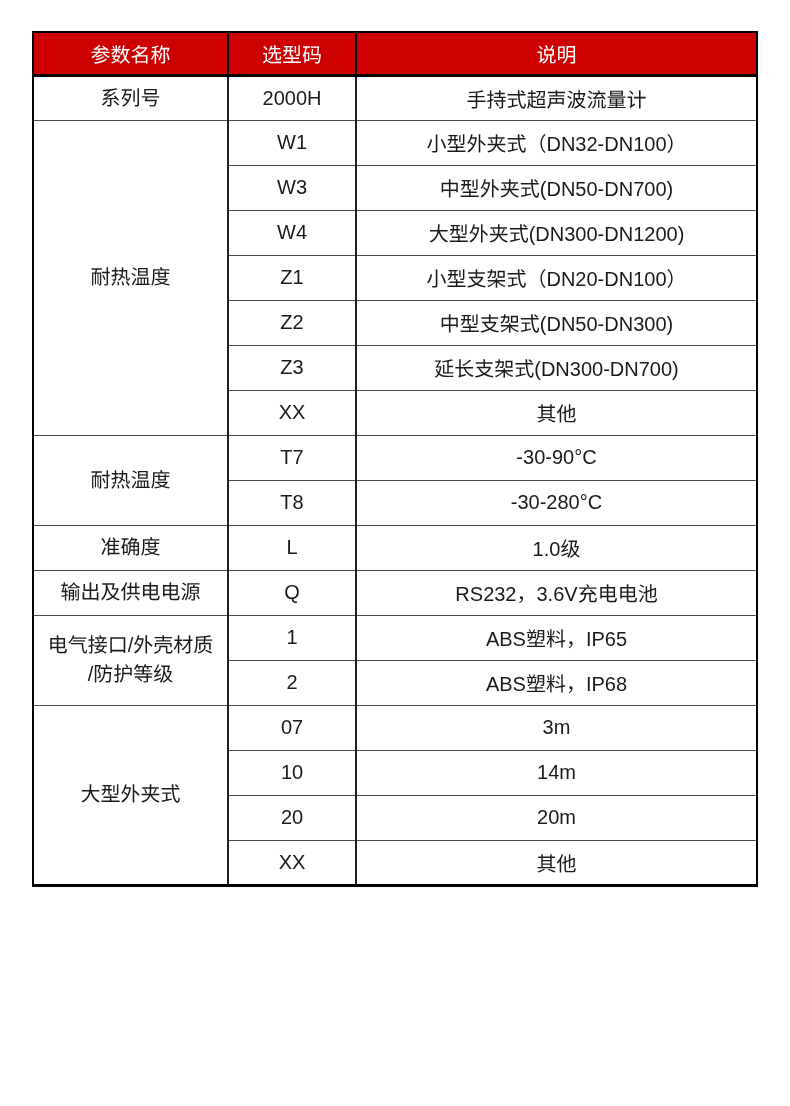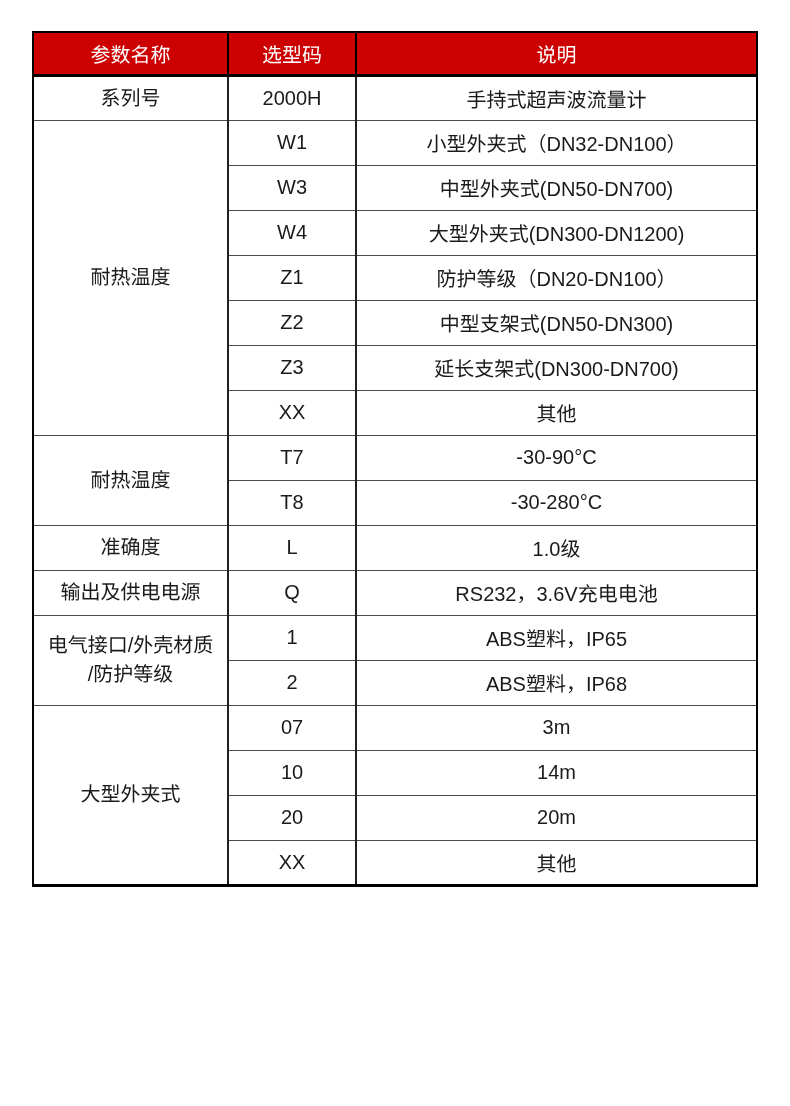--- a/index.html
+++ b/index.html
@@ -108,21 +108,21 @@
           <tr>
             <td class="c-code">W3</td>
             <td class="c-desc">中型外夹式(DN50-DN700)</td>
           </tr>
           <tr>
             <td class="c-code">W4</td>
             <td class="c-desc">大型外夹式(DN300-DN1200)</td>
           </tr>
           <tr>
             <td class="c-code">Z1</td>
-            <td class="c-desc">防护等级（DN20-DN100）</td>
+            <td class="c-desc">小型支架式（DN20-DN100）</td>
           </tr>
           <tr>
             <td class="c-code">Z2</td>
             <td class="c-desc">中型支架式(DN50-DN300)</td>
           </tr>
           <tr>
             <td class="c-code">Z3</td>
             <td class="c-desc">延长支架式(DN300-DN700)</td>
           </tr>
           <tr>

